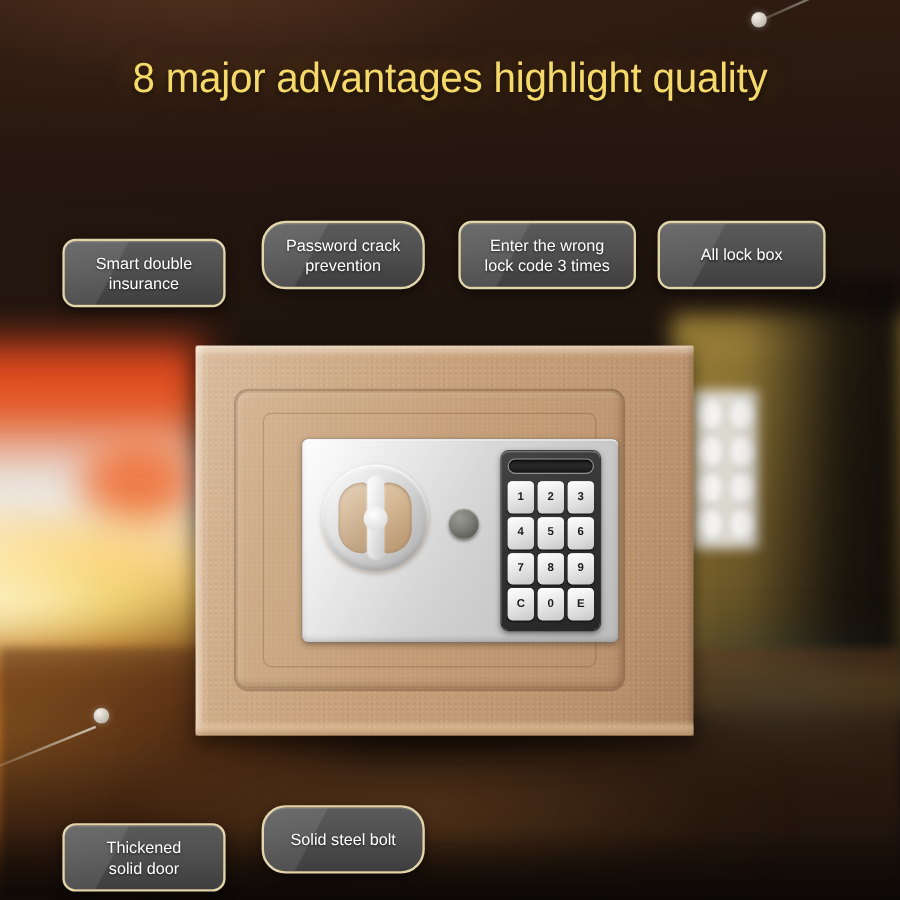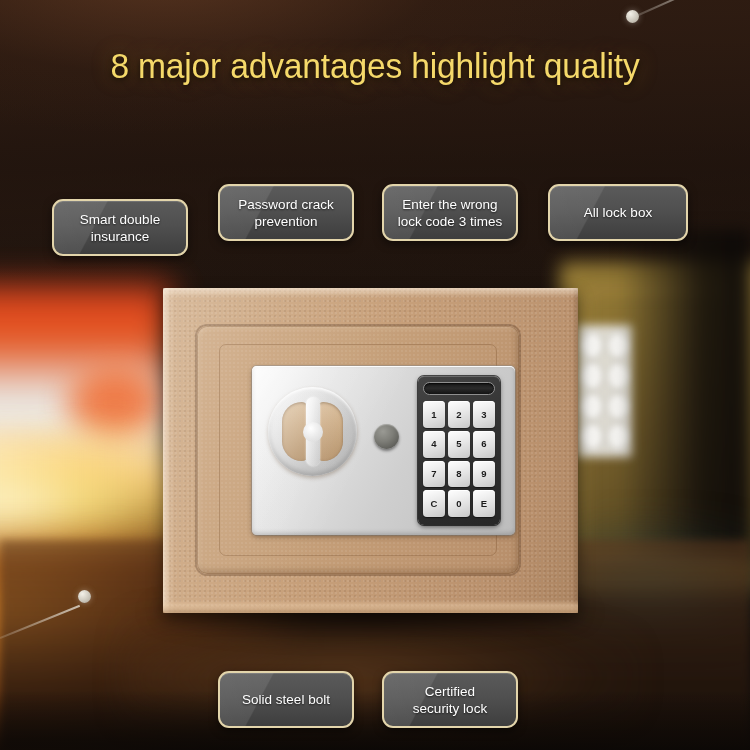--- a/index.html
+++ b/index.html
@@ -181,22 +181,22 @@
     line-height: 17px;
     font-family: "Liberation Sans", sans-serif;
     text-shadow: 0 1px 2px rgba(0,0,0,0.65);
     padding: 0 6px;
   }
   .badge span { display: block; white-space: pre-line; }
 
   .badge.top { top: 184px; }
   .badge.bot { top: 671px; }
   .bx1 { left: 52px;  width: 136px; margin-top: 15px; }
-  .bx2 { left: 218px; width: 136px; }
-  .bx3 { left: 382px; width: 136px; }
+  .bx2 { left: 218px; width: 136px; border-radius: 20px; }
+  .bx3 { left: 382px; width: 148px; }
   .bx4 { left: 548px; width: 140px; }
 
   
   .safe {
     position: absolute;
     left: 163px; top: 288px;
     width: 415px; height: 325px;
   }
   .safe-shadow {
     position: absolute;
@@ -479,21 +479,21 @@
           </div>
         </div>
 
         <div class="plate-sheen"></div>
       </div>
     </div>
 
     <div class="safe-gloss"></div>
   </div>
 
+  <div class="badge bot bx1">
+    <span>Thickened
+solid door</span>
+  </div>
   <div class="badge bot bx2">
     <span>Solid steel bolt</span>
   </div>
-  <div class="badge bot bx3">
-    <span>Certified
-security lock</span>
-  </div>
 
 </div>
 
 </body></html>

